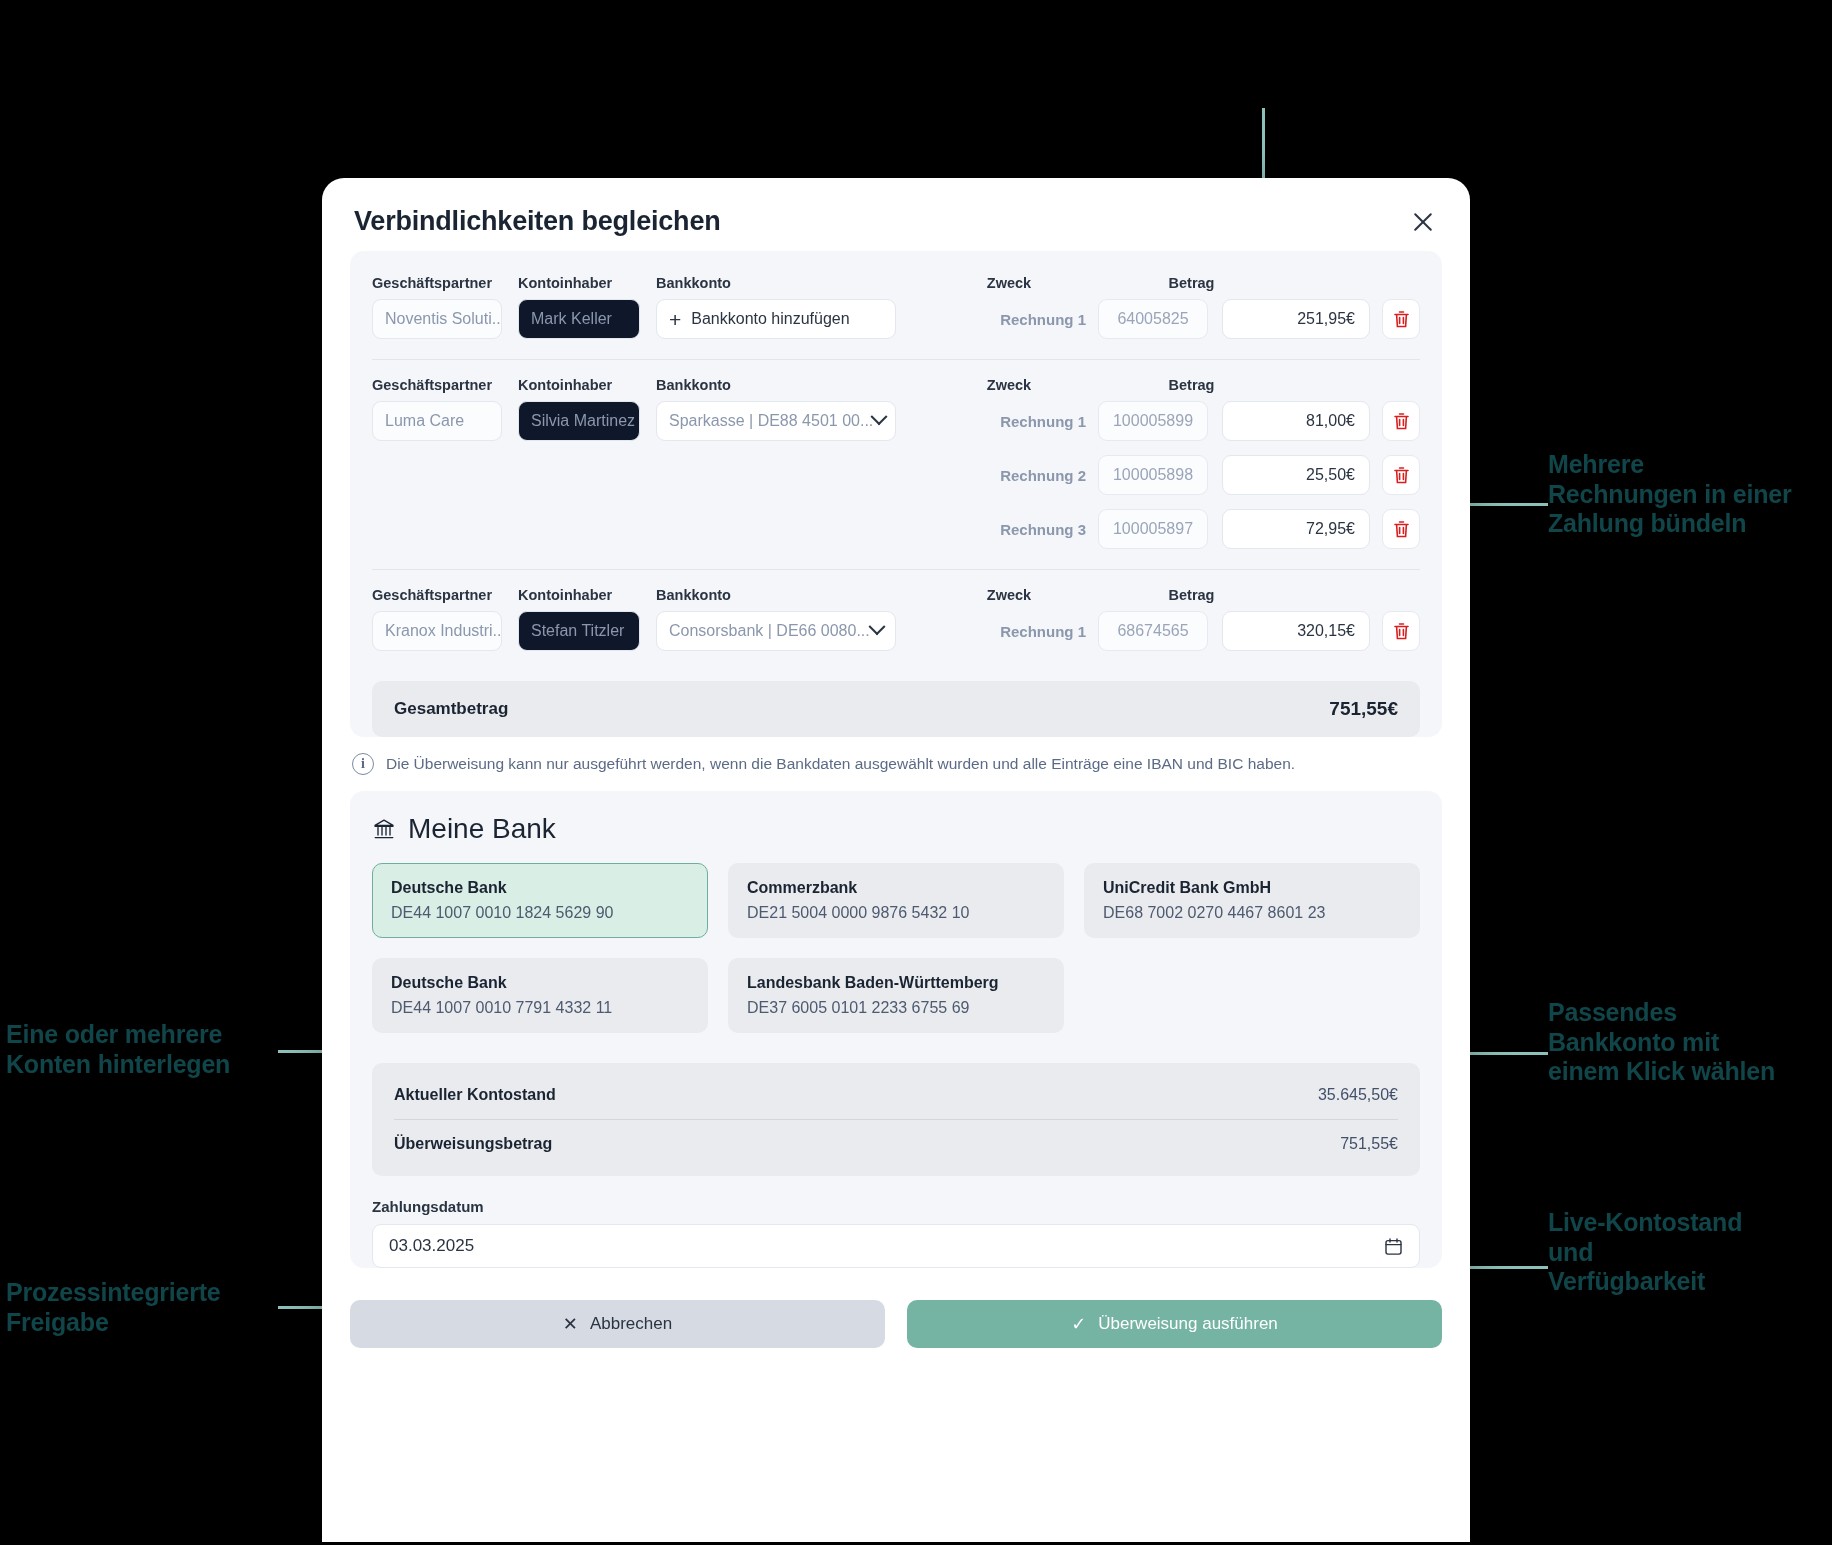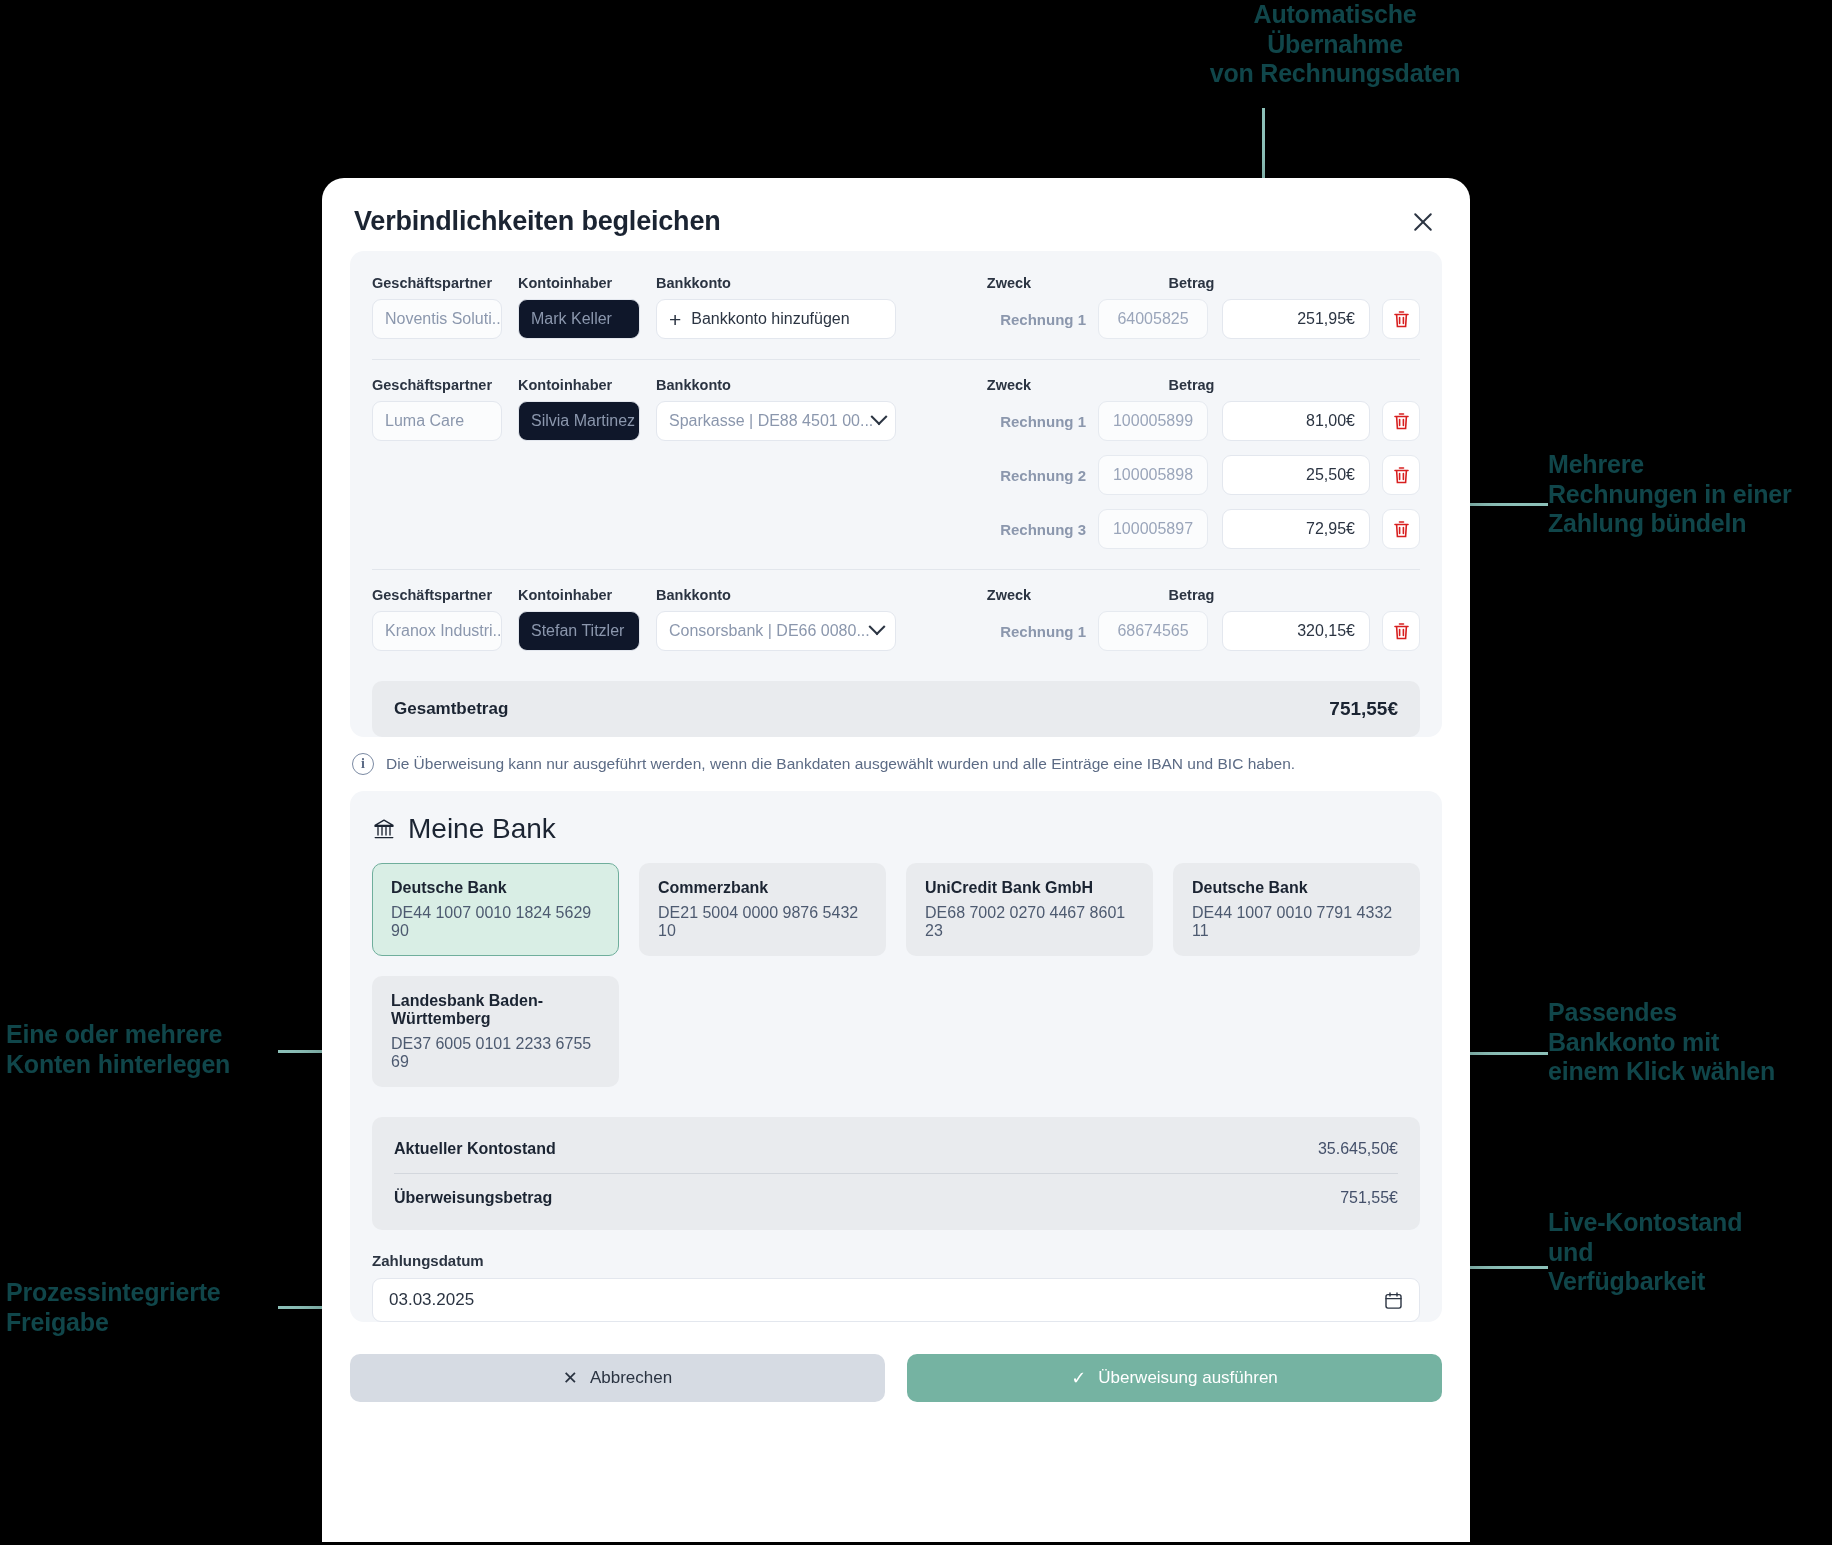--- a/index.html
+++ b/index.html
@@ -159,21 +159,21 @@
     display:flex; align-items:center; justify-content:center;
     font-size:14px; color:#5c6b85; font-weight:700; flex:0 0 auto;
     font-family:"Liberation Serif", serif;
   }
 
   
   .bank-sec { padding: 22px 22px 16px 22px; }
   .bank-title { display:flex; align-items:center; gap:12px; margin-bottom: 18px; }
   .bank-title .t { font-size: 28px; color:#1b2432; font-weight:400; }
   .bank-grid {
-    display:grid; grid-template-columns: repeat(4, 1fr); gap: 20px;
+    display:grid; grid-template-columns: repeat(3, 1fr); gap: 20px;
   }
   .bank-card {
     background:#e9ebee; border-radius:10px; padding: 15px 18px;
     border: 1px solid transparent; cursor:pointer;
     min-height: 72px;
   }
   .bank-card.sel { background:#d9eee5; border-color:#6fae9c; }
   .bank-card .bn { font-size:16px; font-weight:700; color:#1b2432; margin-bottom:7px; }
   .bank-card .bi { font-size:16px; color:#4d5a70; }
   .less {
@@ -209,23 +209,20 @@
   }
   .btn-cancel { background:#d6dbe3; color:#2b3442; }
   .btn-exec   { background:#75b3a2; color:#ffffff; }
   .xm { font-size:18px; font-weight:400; }
 </style>
 </head>
 <body>
 
 <div class="stage">
 
-  <div class="anno anno-top">Automatische
-Übernahme
-von Rechnungsdaten</div>
   <div class="lead lead-v" style="left:1262px; top:108px; height:72px;"></div>
 
   <div class="anno anno-r1">Mehrere
 Rechnungen in einer
 Zahlung bündeln</div>
   <div class="lead lead-h" style="left:1468px; top:503px; width:80px;"></div>
   <div class="bracket" style="left:1465px; top:300px; height:405px;"></div>
 
   <div class="anno anno-r2">Passendes
 Bankkonto mit

